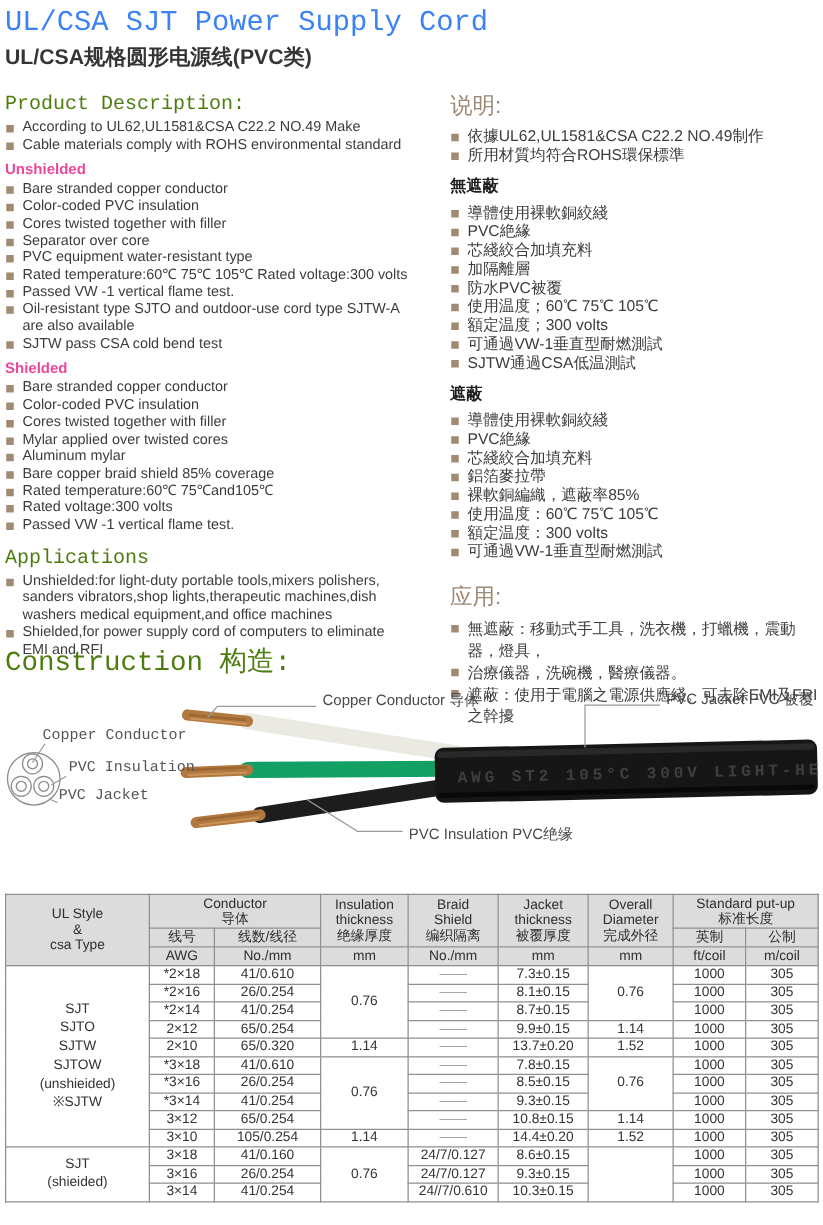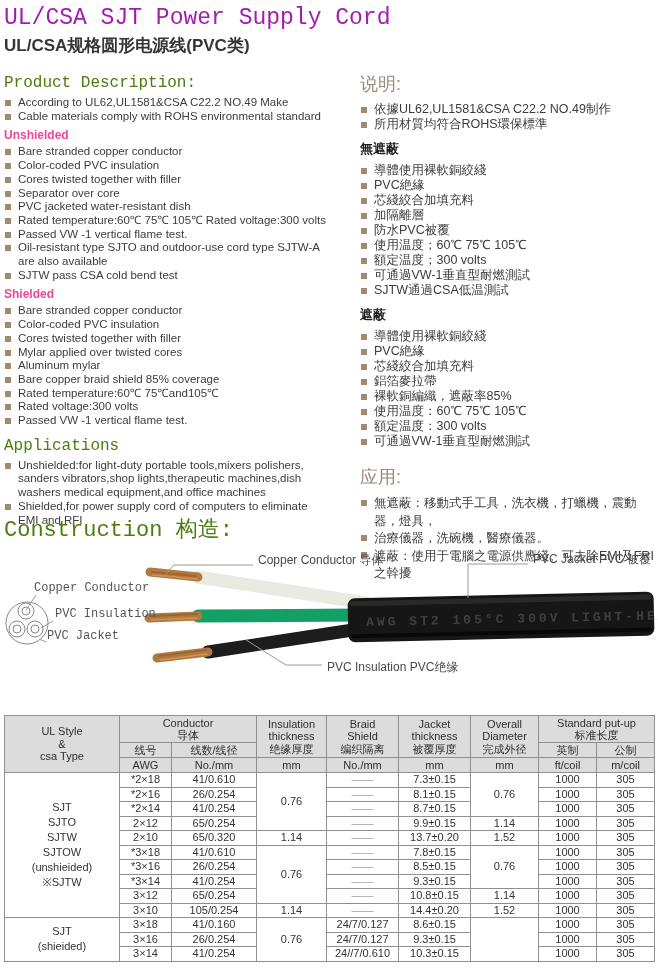--- a/index.html
+++ b/index.html
@@ -3,21 +3,21 @@
 <meta charset="utf-8">
 <style>
   html,body{margin:0;padding:0;background:#ffffff;}
   body{font-family:"Liberation Sans",sans-serif;color:#3c3c3c;}
   #page{position:relative;width:658px;height:980px;background:#fff;overflow:hidden;}
 
   .mono{font-family:"Liberation Mono",monospace;}
 
   .abs{position:absolute;}
 
-  #doc-title{left:4px;top:5px;font-size:23px;letter-spacing:0px;color:#a21caf;white-space:nowrap;}
+  #doc-title{left:4px;top:5px;font-size:23px;letter-spacing:0px;color:#3b82f6;white-space:nowrap;}
   #doc-subtitle{left:4px;top:34px;font-size:17px;font-weight:bold;color:#353535;}
 
   .section-h{font-family:"Liberation Mono",monospace;font-size:16px;color:#4d7c0f;margin:0 0 4px 0;}
   .cjk-h{font-size:18px;color:#9c8875;margin:0 3px 6px 0;font-family:"Liberation Sans",sans-serif;}
 
   
   .bullet{display:flex;align-items:flex-start;}
   .sq{flex:0 0 auto;width:6px;height:6px;background:#a18a72;margin:4px 7px 0 1px;}
   .bt{white-space:pre-line;}
 
@@ -84,21 +84,21 @@
         <div class="bullet">
           <span class="sq"></span>
           <span class="bt">Cores twisted together with filler</span>
         </div>
         <div class="bullet">
           <span class="sq"></span>
           <span class="bt">Separator over core</span>
         </div>
         <div class="bullet">
           <span class="sq"></span>
-          <span class="bt">PVC jacketed water-resistant dish</span>
+          <span class="bt">PVC equipment water-resistant type</span>
         </div>
         <div class="bullet">
           <span class="sq"></span>
           <span class="bt">Rated temperature:60℃ 75℃ 105℃ Rated voltage:300 volts</span>
         </div>
         <div class="bullet">
           <span class="sq"></span>
           <span class="bt">Passed VW -1 vertical flame test.</span>
         </div>
         <div class="bullet">

